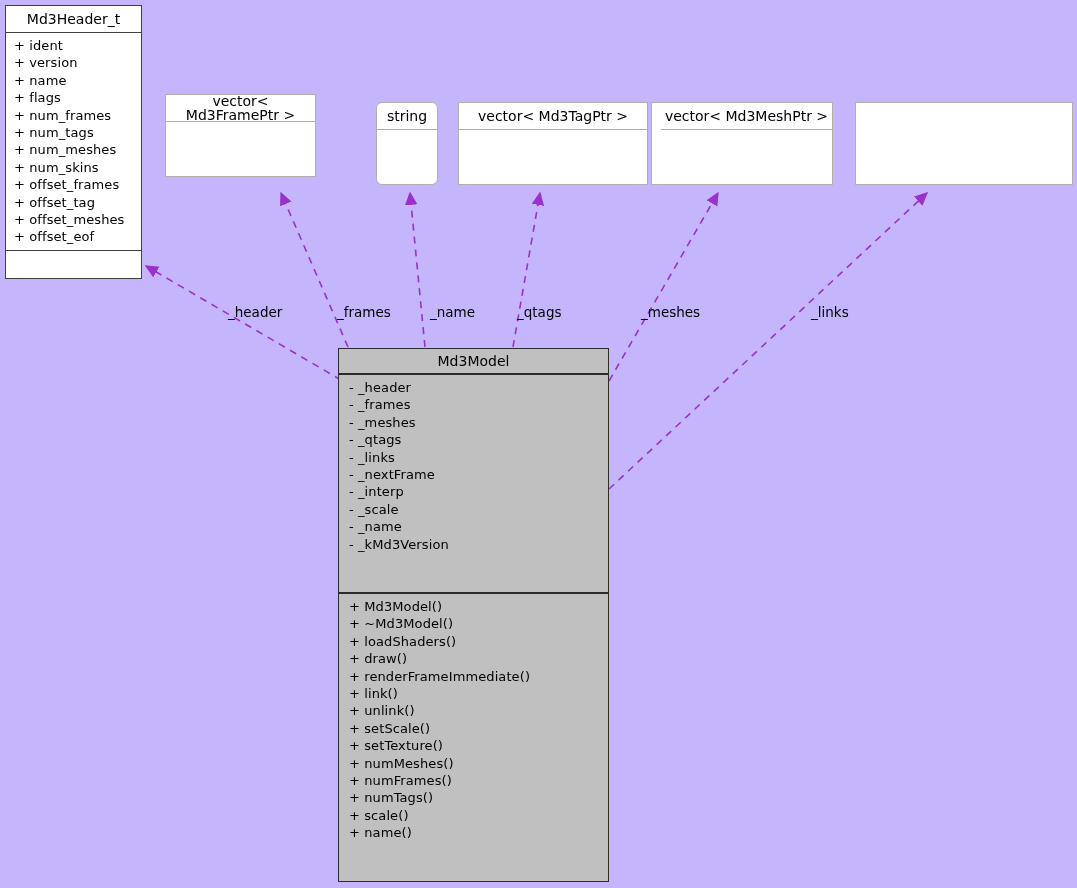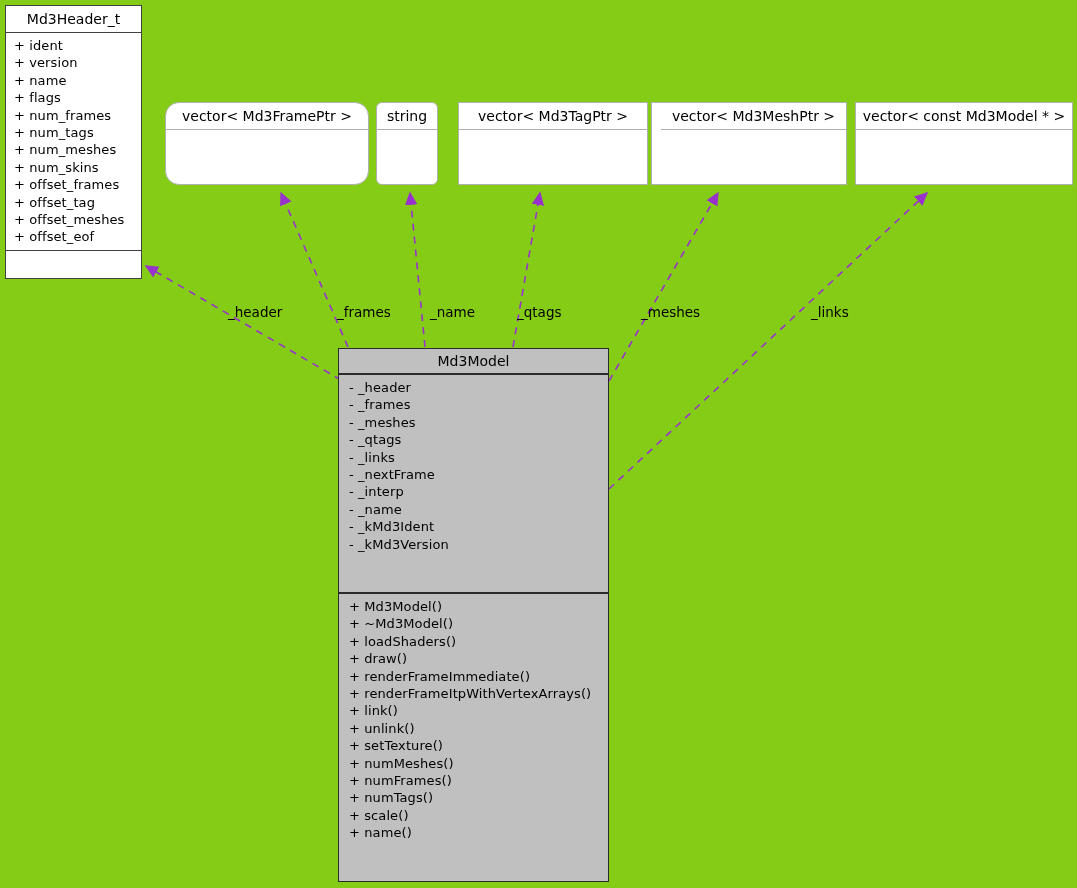--- a/index.html
+++ b/index.html
@@ -7,21 +7,21 @@
     padding: 0;
     background: #ffffff;
   }
   body {
     font-family: "DejaVu Sans", "Liberation Sans", sans-serif;
   }
   #canvas {
     position: relative;
     width: 1077px;
     height: 888px;
-    background: #84cc16;
+    background: #c4b5fd;
     overflow: hidden;
   }
   svg#edges {
     position: absolute;
     left: 0;
     top: 0;
     width: 1077px;
     height: 888px;
     pointer-events: none;
   }
@@ -138,73 +138,72 @@
       <div class="member">+ num_meshes</div>
       <div class="member">+ num_skins</div>
       <div class="member">+ offset_frames</div>
       <div class="member">+ offset_tag</div>
       <div class="member">+ offset_meshes</div>
       <div class="member">+ offset_eof</div>
     </div>
     <div class="sec sec-empty last" style="height:27px;"></div>
   </div>
 
-  <div class="uml-box thin" style="left:165px; top:102px; width:204px; height:83px;border-radius:14px;">
+  <div class="uml-box thin" style="left:165px; top:94px; width:151px; height:83px;">
     <div class="sec sec-title" style="height:27px;">vector&lt; Md3FramePtr &gt;</div>
     <div class="sec sec-empty" style="height:27px;"></div>
     <div class="sec sec-empty last" style="height:27px;"></div>
   </div>
 
   <div class="uml-box thin" style="left:376px; top:102px; width:62px; height:83px;border-radius:6px;">
     <div class="sec sec-title" style="height:27px;">string</div>
     <div class="sec sec-empty" style="height:27px;"></div>
     <div class="sec sec-empty last" style="height:27px;"></div>
   </div>
 
   <div class="uml-box thin" style="left:458px; top:102px; width:190px; height:83px;">
     <div class="sec sec-title" style="height:27px;">vector&lt; Md3TagPtr &gt;</div>
     <div class="sec sec-empty" style="height:27px;"></div>
     <div class="sec sec-empty last" style="height:27px;"></div>
   </div>
 
-  <div class="uml-box thin" style="left:651px; top:102px; width:196px; height:83px;padding-left:9px;">
+  <div class="uml-box thin" style="left:651px; top:102px; width:182px; height:83px;padding-left:9px;">
     <div class="sec sec-title" style="height:27px;">vector&lt; Md3MeshPtr &gt;</div>
     <div class="sec sec-empty" style="height:27px;"></div>
     <div class="sec sec-empty last" style="height:27px;"></div>
   </div>
 
   <div class="uml-box thin" style="left:855px; top:102px; width:218px; height:83px;">
-    <div class="sec sec-title" style="height:27px;">vector&lt; const Md3Model * &gt;</div>
     <div class="sec sec-empty" style="height:27px;"></div>
     <div class="sec sec-empty last" style="height:27px;"></div>
   </div>
 
   <div class="uml-box filled" style="left:338px; top:348px; width:271px; height:534px;">
     <div class="sec sec-title" style="height:26px;">Md3Model</div>
     <div class="sec sec-list" style="height:219px; padding-left:10px;">
       <div class="member">- _header</div>
       <div class="member">- _frames</div>
       <div class="member">- _meshes</div>
       <div class="member">- _qtags</div>
       <div class="member">- _links</div>
       <div class="member">- _nextFrame</div>
       <div class="member">- _interp</div>
+      <div class="member">- _scale</div>
       <div class="member">- _name</div>
-      <div class="member">- _kMd3Ident</div>
       <div class="member">- _kMd3Version</div>
     </div>
     <div class="sec sec-list last" style="height:287px; padding-left:10px;">
       <div class="member">+ Md3Model()</div>
       <div class="member">+ ~Md3Model()</div>
       <div class="member">+ loadShaders()</div>
       <div class="member">+ draw()</div>
       <div class="member">+ renderFrameImmediate()</div>
-      <div class="member">+ renderFrameItpWithVertexArrays()</div>
       <div class="member">+ link()</div>
       <div class="member">+ unlink()</div>
+      <div class="member">+ setScale()</div>
       <div class="member">+ setTexture()</div>
       <div class="member">+ numMeshes()</div>
       <div class="member">+ numFrames()</div>
       <div class="member">+ numTags()</div>
       <div class="member">+ scale()</div>
       <div class="member">+ name()</div>
     </div>
   </div>
 
   <div class="edge-label" style="left:188px; top:304px;margin-left:40px;">_header</div>

